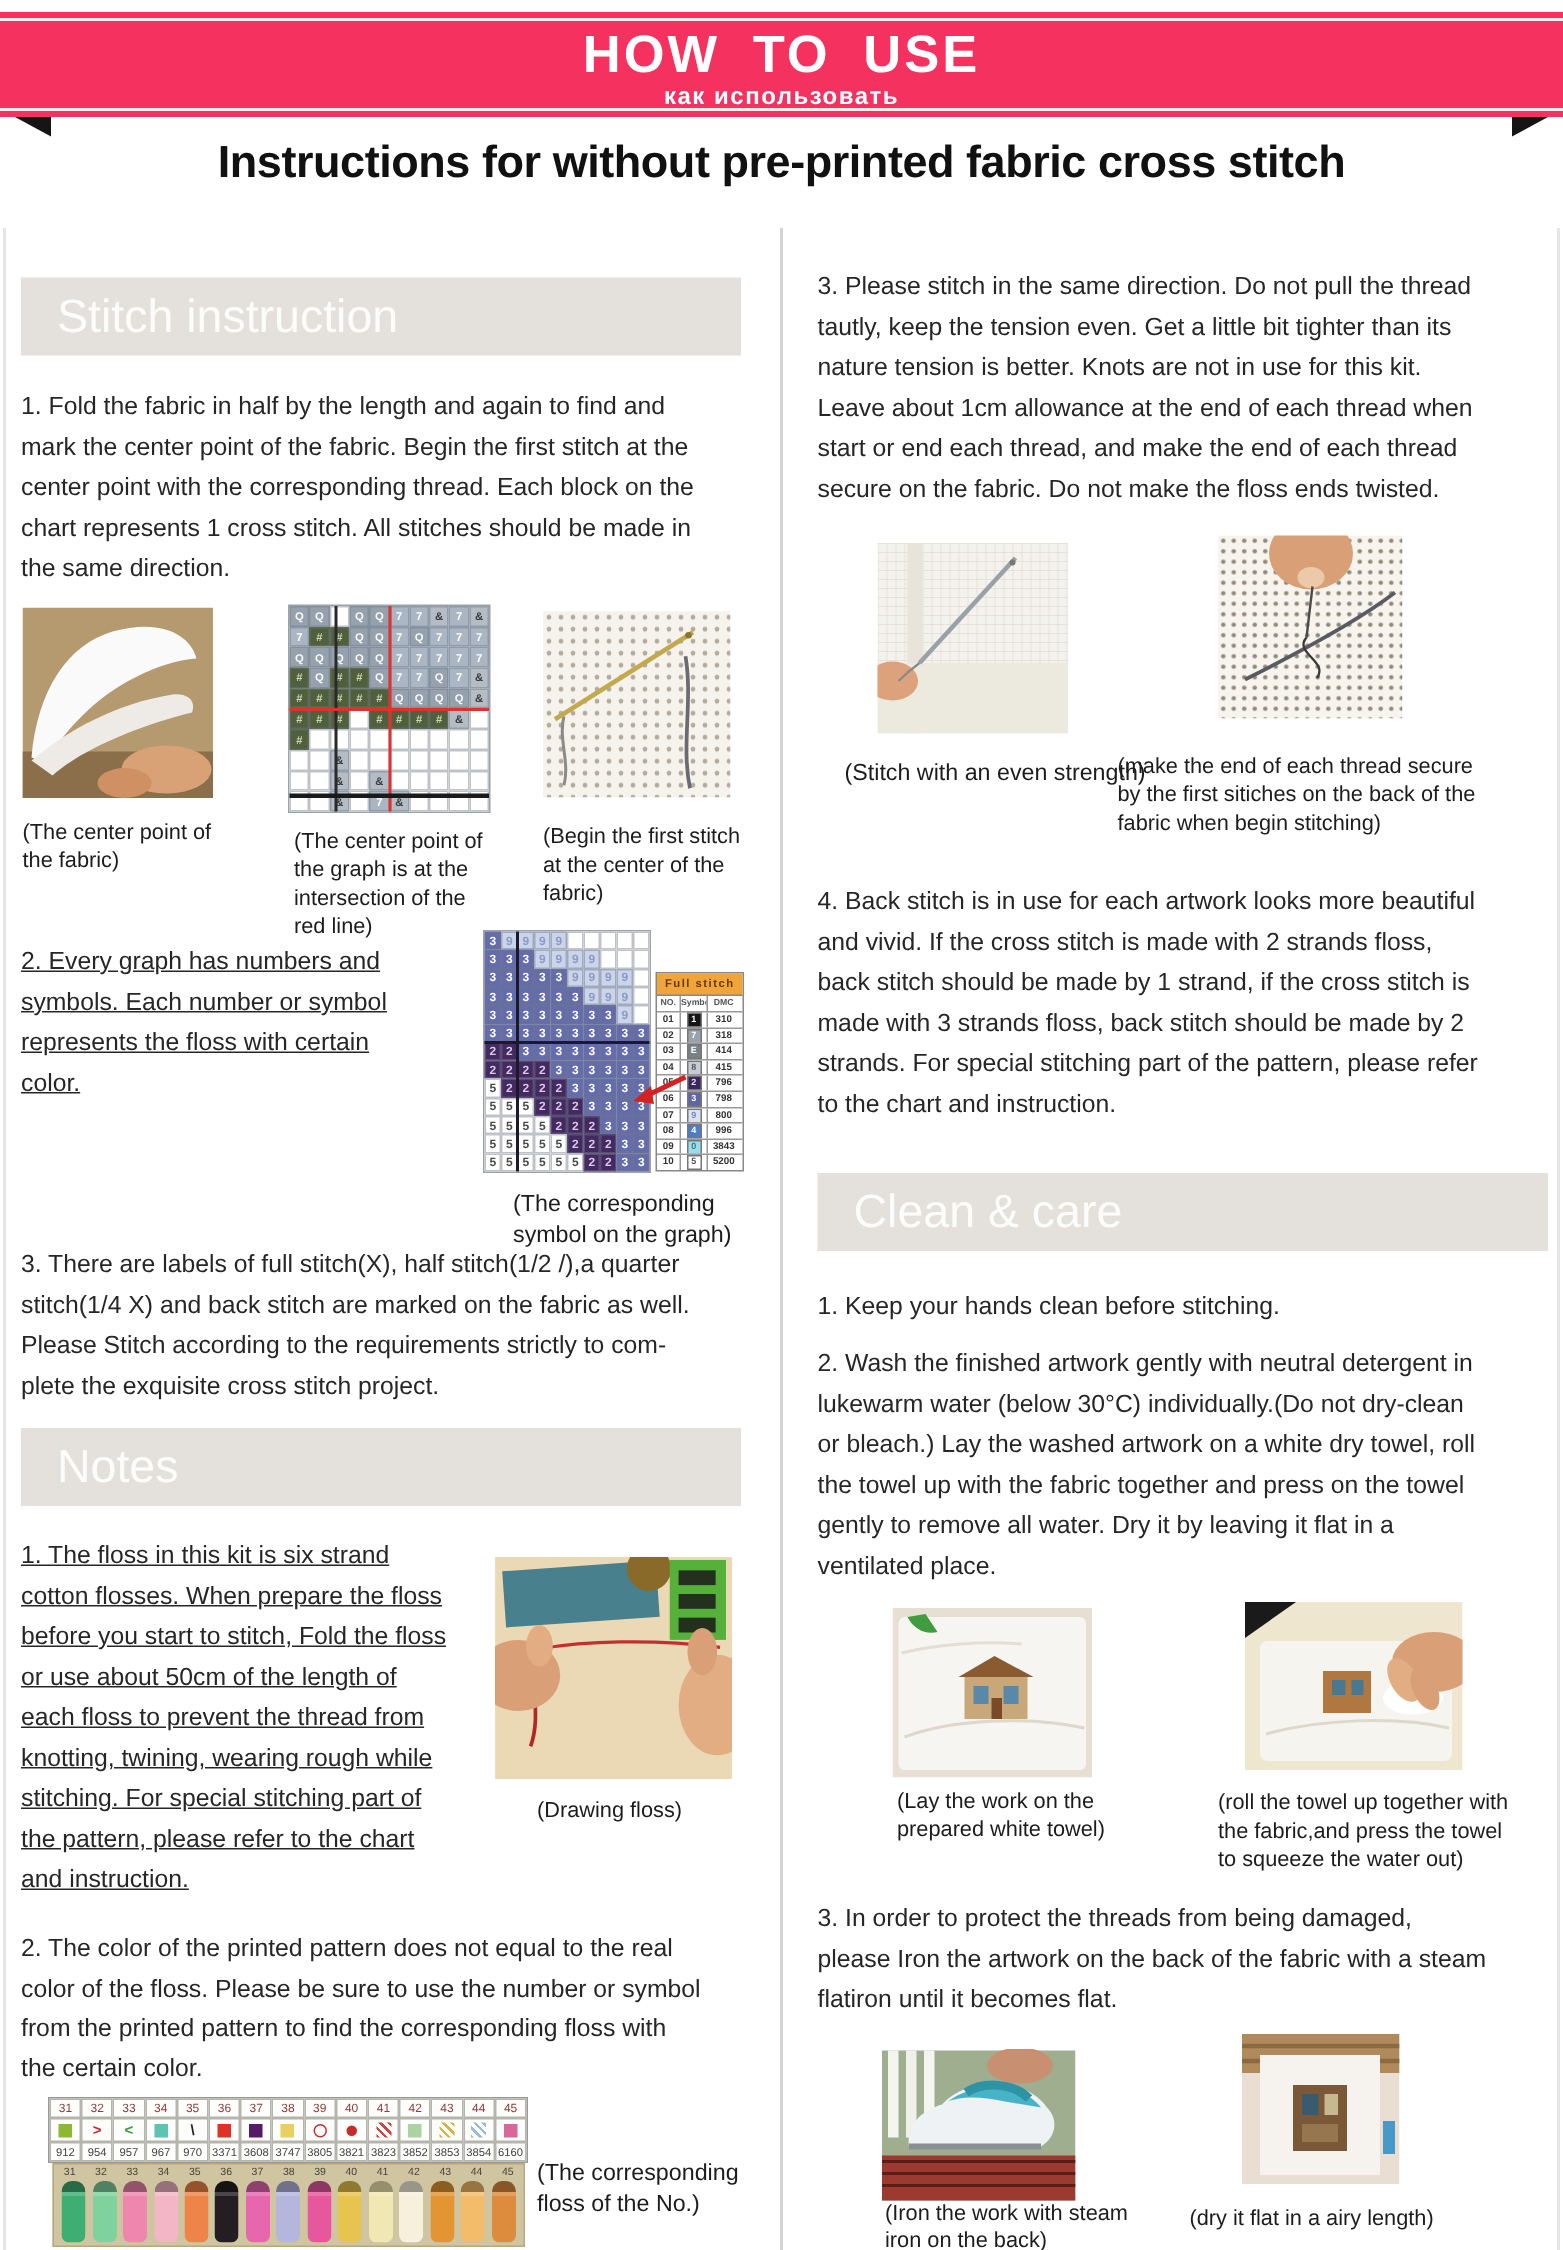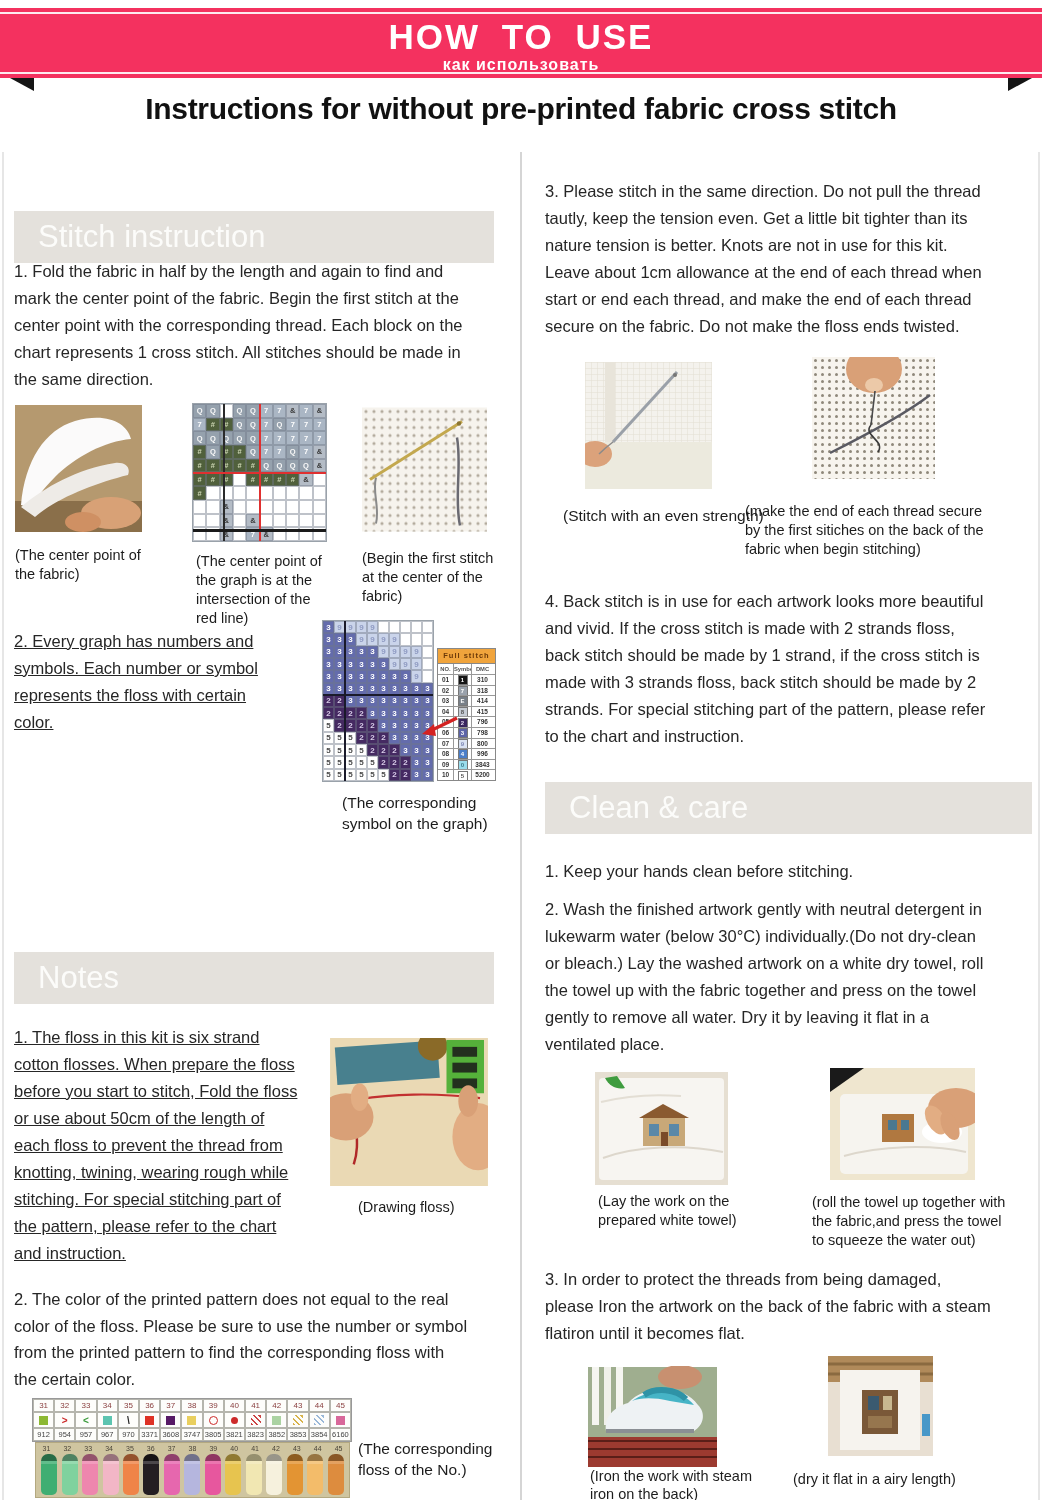--- a/index.html
+++ b/index.html
@@ -78,21 +78,21 @@
   </div>
   <div class="fold fold-l"></div>
   <div class="fold fold-r"></div>
 
   <div class="page-title">Instructions for without pre-printed fabric cross stitch</div>
 
   <div class="divider"></div>
   <div class="edge edge-l"></div>
   <div class="edge edge-r"></div>
 
-  <div class="secbar" style="left:14px;top:185px;width:480px;margin-top:26px;">Stitch instruction</div>
+  <div class="secbar" style="left:14px;top:185px;width:480px;">Stitch instruction</div>
 
   <div class="txt" style="left:14px;top:258px;">1. Fold the fabric in half by the length and again to find and
 mark the center point of the fabric. Begin the first stitch at the
 center point with the corresponding thread. Each block on the
 chart represents 1 cross stitch. All stitches should be made in
 the same direction.</div>
 
   <div class="photo" style="left:15px;top:405px;width:127px;height:127px;">
     <svg viewBox="0 0 127 127">
       <rect width="127" height="127" fill="#b5996f"></rect>
@@ -434,20 +434,24 @@
         <span>5200</span>
       </div>
     </div>
   <svg class="arrow-svg" style="left:420px;top:710px;" width="42" height="28">
     <line x1="37" y1="8" x2="10" y2="21" stroke="#d42222" stroke-width="3.5"></line>
     <polygon points="2,24 14,14 16,26" fill="#d42222"></polygon>
   </svg>
   <div class="cap" style="left:342px;top:792px;font-size:15.5px;line-height:21px;">(The corresponding
 symbol on the graph)</div>
 
+  <div class="txt" style="left:14px;top:830px;">3. There are labels of full stitch(X), half stitch(1/2 /),a quarter
+stitch(1/4 X) and back stitch are marked on the fabric as well.
+Please Stitch according to the requirements strictly to com-
+plete the exquisite cross stitch project.</div>
 
   <div class="secbar" style="left:14px;top:952px;width:480px;">Notes</div>
 
   <div class="txt" style="left:14px;top:1024px;text-decoration:underline;">1. The floss in this kit is six strand
 cotton flosses. When prepare the floss
 before you start to stitch, Fold the floss
 or use about 50cm of the length of
 each floss to prevent the thread from
 knotting, twining, wearing rough while
 stitching. For special stitching part of

